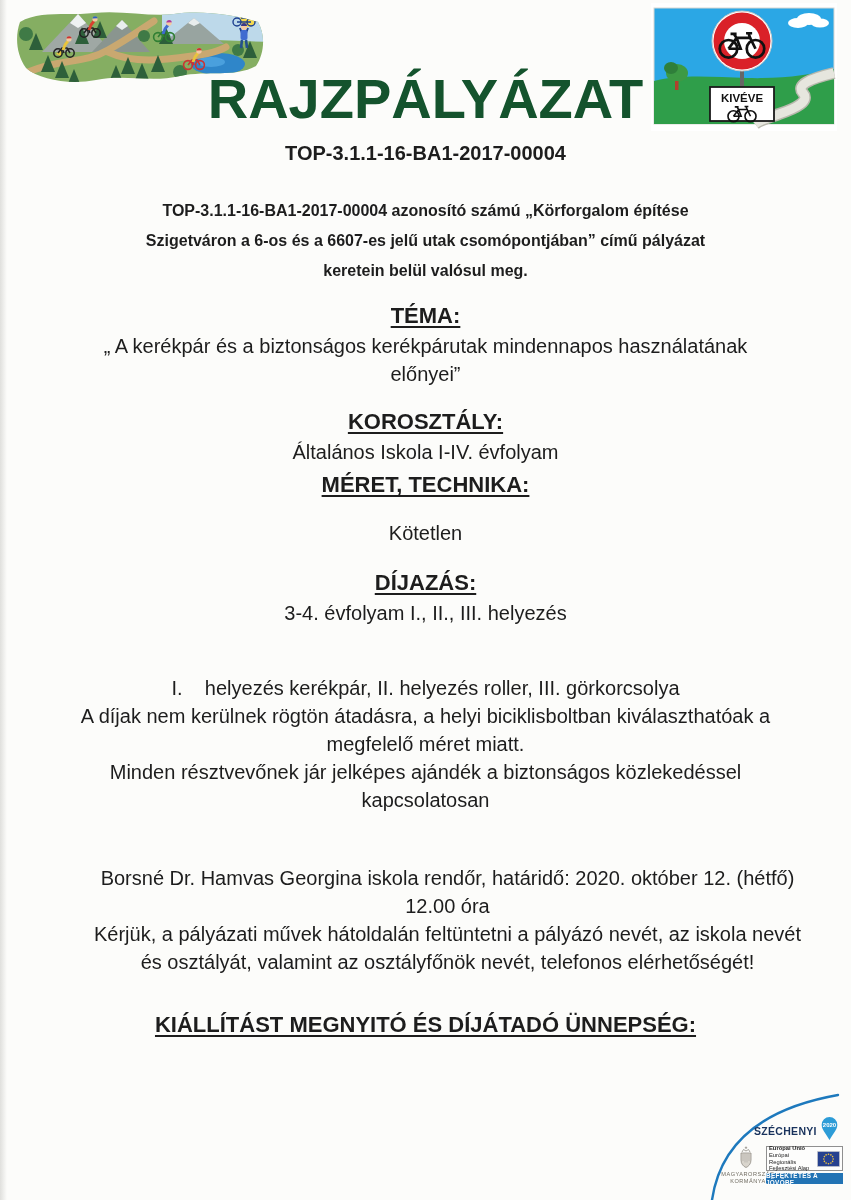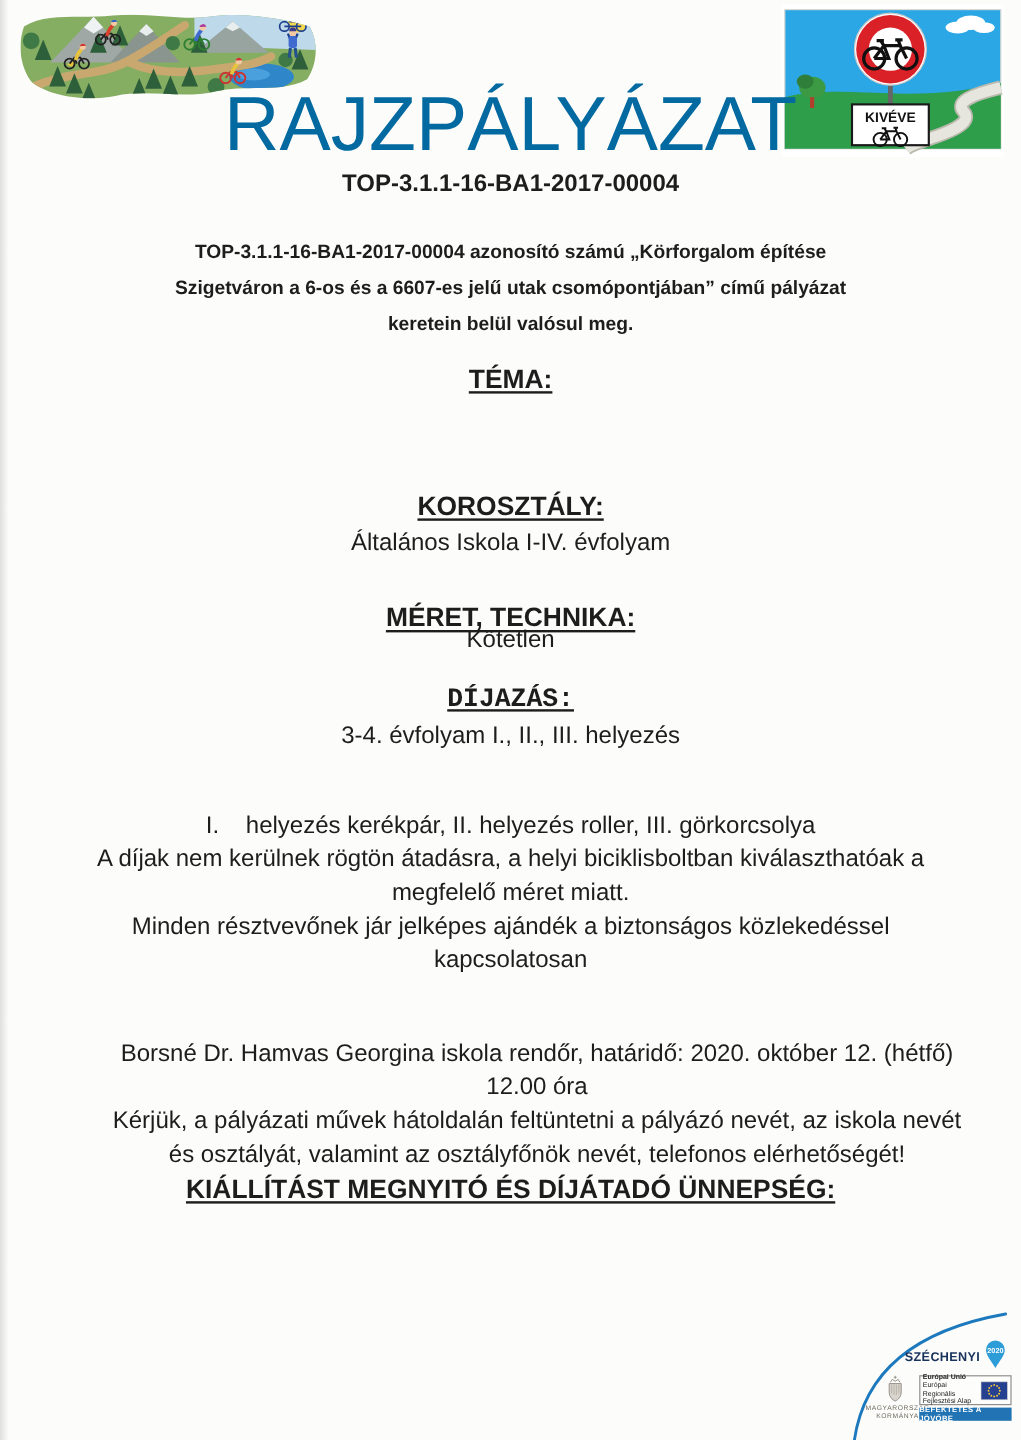--- a/index.html
+++ b/index.html
@@ -5,36 +5,36 @@
   * { margin: 0; padding: 0; box-sizing: border-box; }
   html, body { width: 851px; height: 1200px; }
   body { font-family: "Liberation Sans", sans-serif; background: #fcfcfa; color: #1d1d1d; position: relative; overflow: hidden; }
   .page { position: absolute; inset: 0; }
   .scan-edge { position: absolute; left: 0; top: 0; width: 7px; height: 100%;
     background: linear-gradient(to right, rgba(150,150,145,.28), rgba(150,150,145,0)); }
 
   .blk { position: absolute; left: 0; width: 851px; text-align: center; }
   .line { white-space: nowrap; }
 
-  .title { top: 66px; font-size: 64px; font-weight: normal; color: #0369a1; letter-spacing: 0px; }
+  .title { top: 66px; font-size: 56px; font-weight: bold; color: #14532d; letter-spacing: 0px; }
   .code  { top: 142px; font-size: 20px; font-weight: bold; }
 
   .intro { top: 196px; font-size: 16px; font-weight: bold; line-height: 30px; }
 
   .h { font-size: 22px; font-weight: bold; text-decoration: underline;
        text-decoration-thickness: 2px; text-underline-offset: 3px; }
   .b { font-size: 20px; line-height: 28px; }
 
   #tema-h { top: 303px; }   #tema-b { top: 332px; }
   #kor-h  { top: 409px; }   #kor-b  { top: 438px; }
-  #mer-h  { top: 502px; }   #mer-b  { top: 519px; }
-  #dij-h  { top: 570px; font-family: Liberation Mono, monospace; }   #dij-b  { top: 599px; }
+  #mer-h  { top: 472px; }   #mer-b  { top: 519px; }
+  #dij-h  { top: 570px; }   #dij-b  { top: 599px; }
   #dij-d  { top: 674px; }
   #lead-h { top: 836px; }   #lead-b { top: 864px; padding-left: 44px; }
-  #kia-h  { top: 978px; }   #kia-b  { top: 1023px; }
+  #kia-h  { top: 1012px; }   #kia-b  { top: 1023px; }
 
   .illus-left  { position: absolute; left: 12px; top: 6px; width: 258px; height: 82px; }
   .illus-right { position: absolute; left: 651px; top: 3px; width: 186px; height: 128px; }
 
   
   .footer-logo { position: absolute; left: 698px; top: 1086px; width: 153px; height: 114px; }
   .footer-logo .arc { position: absolute; left: 0; top: 0; width: 153px; height: 114px; }
   .brand-row { position: absolute; left: 56px; top: 30px; display: flex; align-items: center; }
   .brand-text { font-size: 10.5px; font-weight: bold; color: #18325c; letter-spacing: .3px; padding-top: 4px; }
   .brand-pin { width: 19px; height: 25px; margin-left: 3px; }
@@ -212,20 +212,24 @@
   <h1 class="blk title">RAJZPÁLYÁZAT</h1>
   <div class="blk code">TOP-3.1.1-16-BA1-2017-00004</div>
 
   <div class="blk intro">
     <div class="line">TOP-3.1.1-16-BA1-2017-00004 azonosító számú „Körforgalom építése</div>
     <div class="line">Szigetváron a 6-os és a 6607-es jelű utak csomópontjában” című pályázat</div>
     <div class="line">keretein belül valósul meg.</div>
   </div>
 
   <div id="tema-h" class="blk h">TÉMA:</div>
+  <div id="tema-b" class="blk b">
+    <div class="line">„ A kerékpár és a biztonságos kerékpárutak mindennapos használatának</div>
+    <div class="line">előnyei”</div>
+  </div>
 
   <div id="kor-h" class="blk h">KOROSZTÁLY:</div>
   <div id="kor-b" class="blk b">
     <div class="line">Általános Iskola I-IV. évfolyam</div>
   </div>
 
   <div id="mer-h" class="blk h">MÉRET, TECHNIKA:</div>
   <div id="mer-b" class="blk b">
     <div class="line">Kötetlen</div>
   </div>

